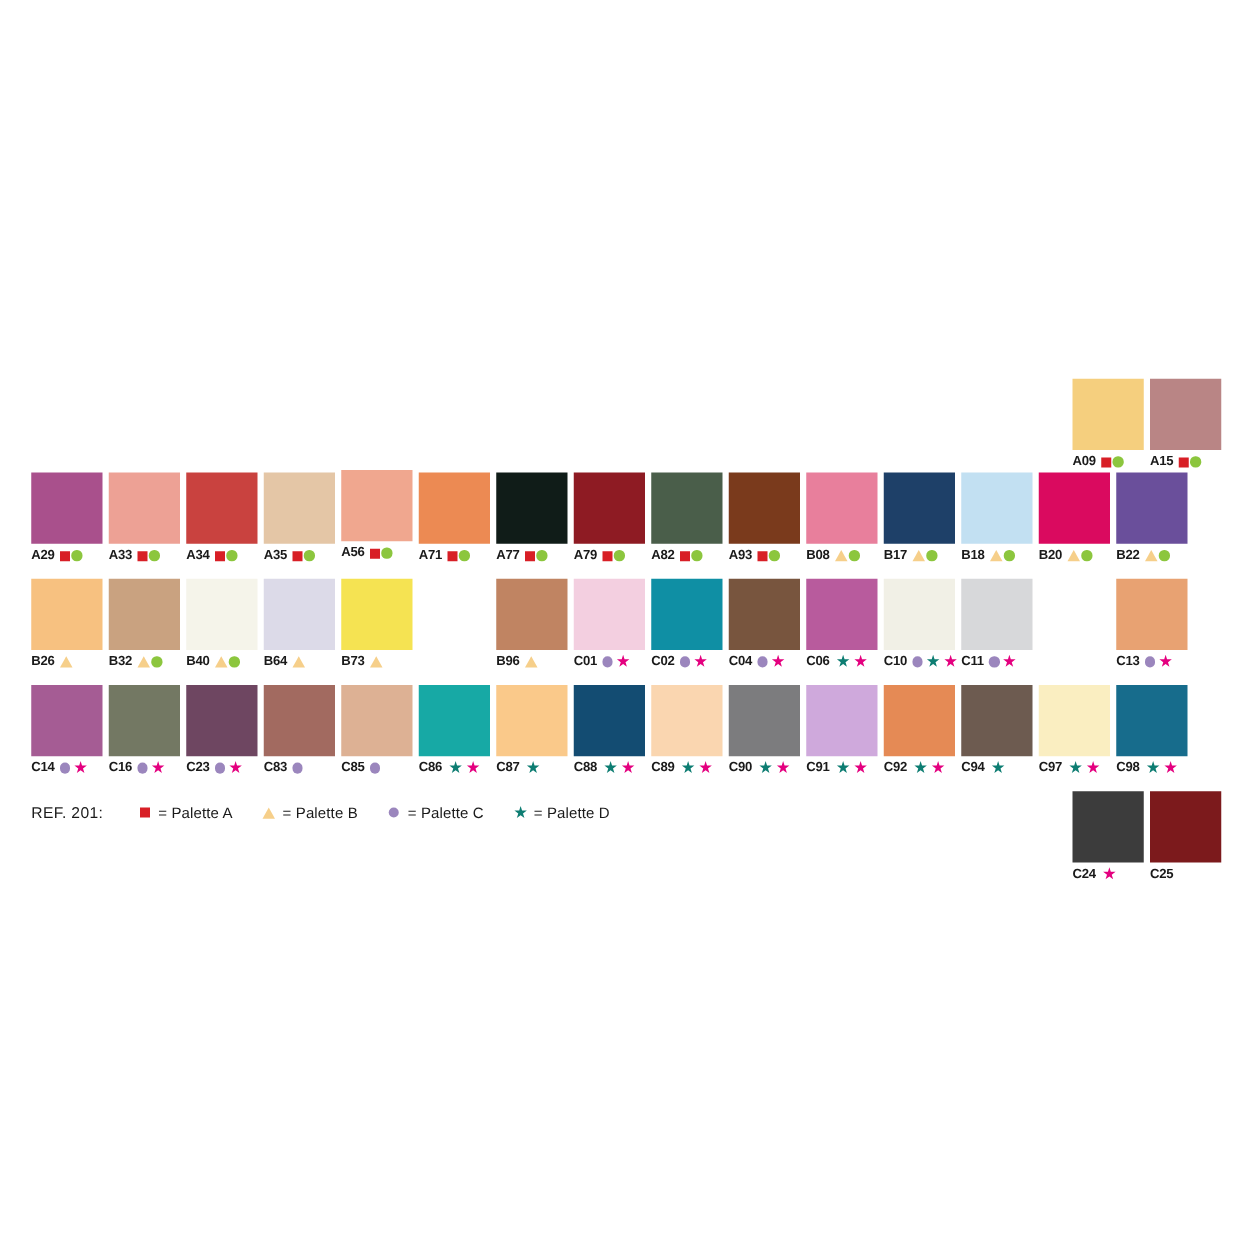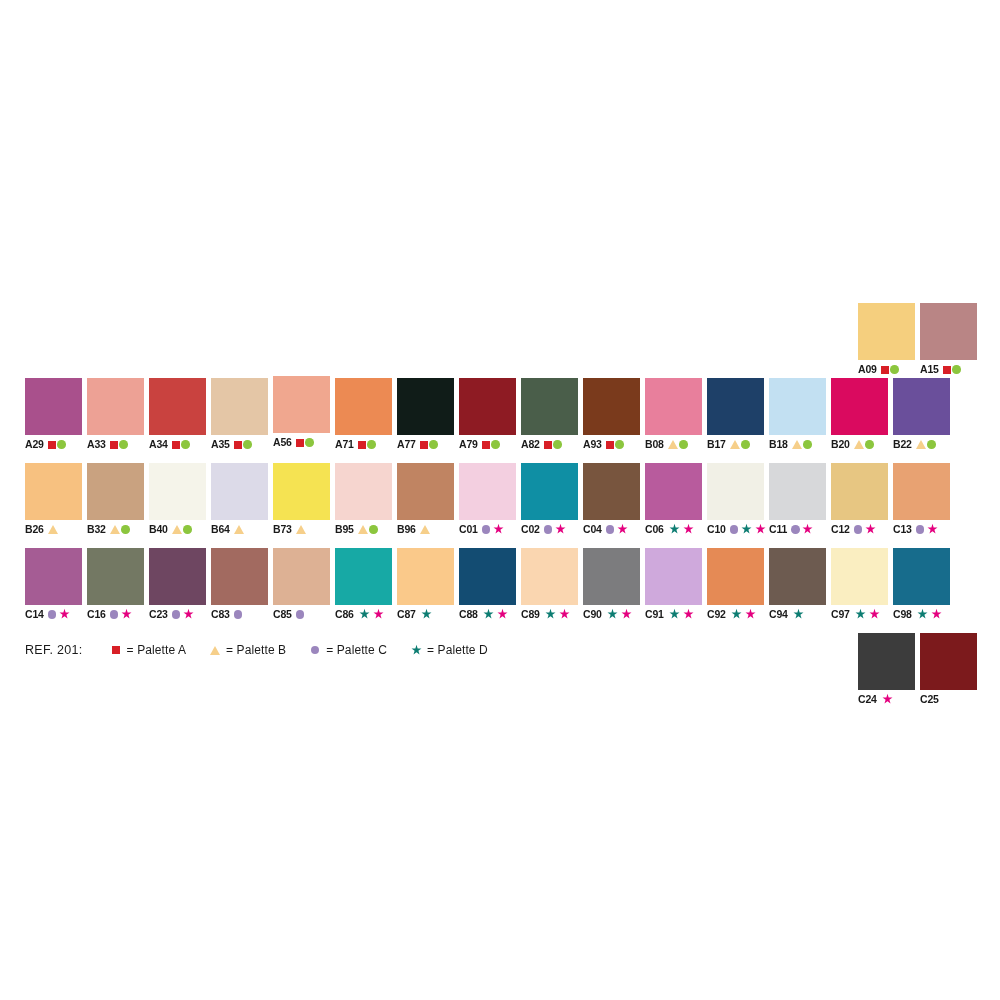--- a/index.html
+++ b/index.html
@@ -346,30 +346,20 @@
     </div>
     <div class="cell" style="left: 273px; top: 463px;">
       <div class="chip" style="background: rgb(245, 227, 82);"></div>
       <div class="cell-label">
         <span class="code">B73</span>
         <span class="marks">
           <span class="mk mk-tri" style="border-bottom-color: rgb(246, 207, 138);"></span>
         </span>
       </div>
     </div>
-    <div class="cell" style="left: 335px; top: 463px;">
-      <div class="chip" style="background: rgb(246, 213, 207);"></div>
-      <div class="cell-label">
-        <span class="code">B95</span>
-        <span class="marks">
-          <span class="mk mk-tri" style="border-bottom-color: rgb(246, 207, 138);"></span>
-          <span class="mk mk-ci-green" style="background: rgb(140, 198, 62);"></span>
-        </span>
-      </div>
-    </div>
     <div class="cell" style="left: 397px; top: 463px;">
       <div class="chip" style="background: rgb(192, 132, 98);"></div>
       <div class="cell-label">
         <span class="code">B96</span>
         <span class="marks">
           <span class="mk mk-tri" style="border-bottom-color: rgb(246, 207, 138);"></span>
         </span>
       </div>
     </div>
     <div class="cell" style="left: 459px; top: 463px;">
@@ -448,34 +438,20 @@
               <path d="M12 1.6 L14.1 8.3 L21.2 8.3 L15.5 12.5 L17.6 19.2 L12 15.1 L6.4 19.2 L8.5 12.5 L2.8 8.3 L9.9 8.3 Z" fill="#e4007f"></path>
             </svg>
           </span>
         </span>
       </div>
     </div>
     <div class="cell" style="left: 769px; top: 463px;">
       <div class="chip" style="background: rgb(215, 216, 218);"></div>
       <div class="cell-label">
         <span class="code">C11</span>
-        <span class="marks">
-          <span class="mk mk-ci-purple" style="background: rgb(155, 134, 189);"></span>
-          <span class="mk mk-star">
-            <svg width="13" height="13" viewBox="0 0 24 24">
-              <path d="M12 1.6 L14.1 8.3 L21.2 8.3 L15.5 12.5 L17.6 19.2 L12 15.1 L6.4 19.2 L8.5 12.5 L2.8 8.3 L9.9 8.3 Z" fill="#e4007f"></path>
-            </svg>
-          </span>
-        </span>
-      </div>
-    </div>
-    <div class="cell" style="left: 831px; top: 463px;">
-      <div class="chip" style="background: rgb(231, 198, 130);"></div>
-      <div class="cell-label">
-        <span class="code">C12</span>
         <span class="marks">
           <span class="mk mk-ci-purple" style="background: rgb(155, 134, 189);"></span>
           <span class="mk mk-star">
             <svg width="13" height="13" viewBox="0 0 24 24">
               <path d="M12 1.6 L14.1 8.3 L21.2 8.3 L15.5 12.5 L17.6 19.2 L12 15.1 L6.4 19.2 L8.5 12.5 L2.8 8.3 L9.9 8.3 Z" fill="#e4007f"></path>
             </svg>
           </span>
         </span>
       </div>
     </div>

